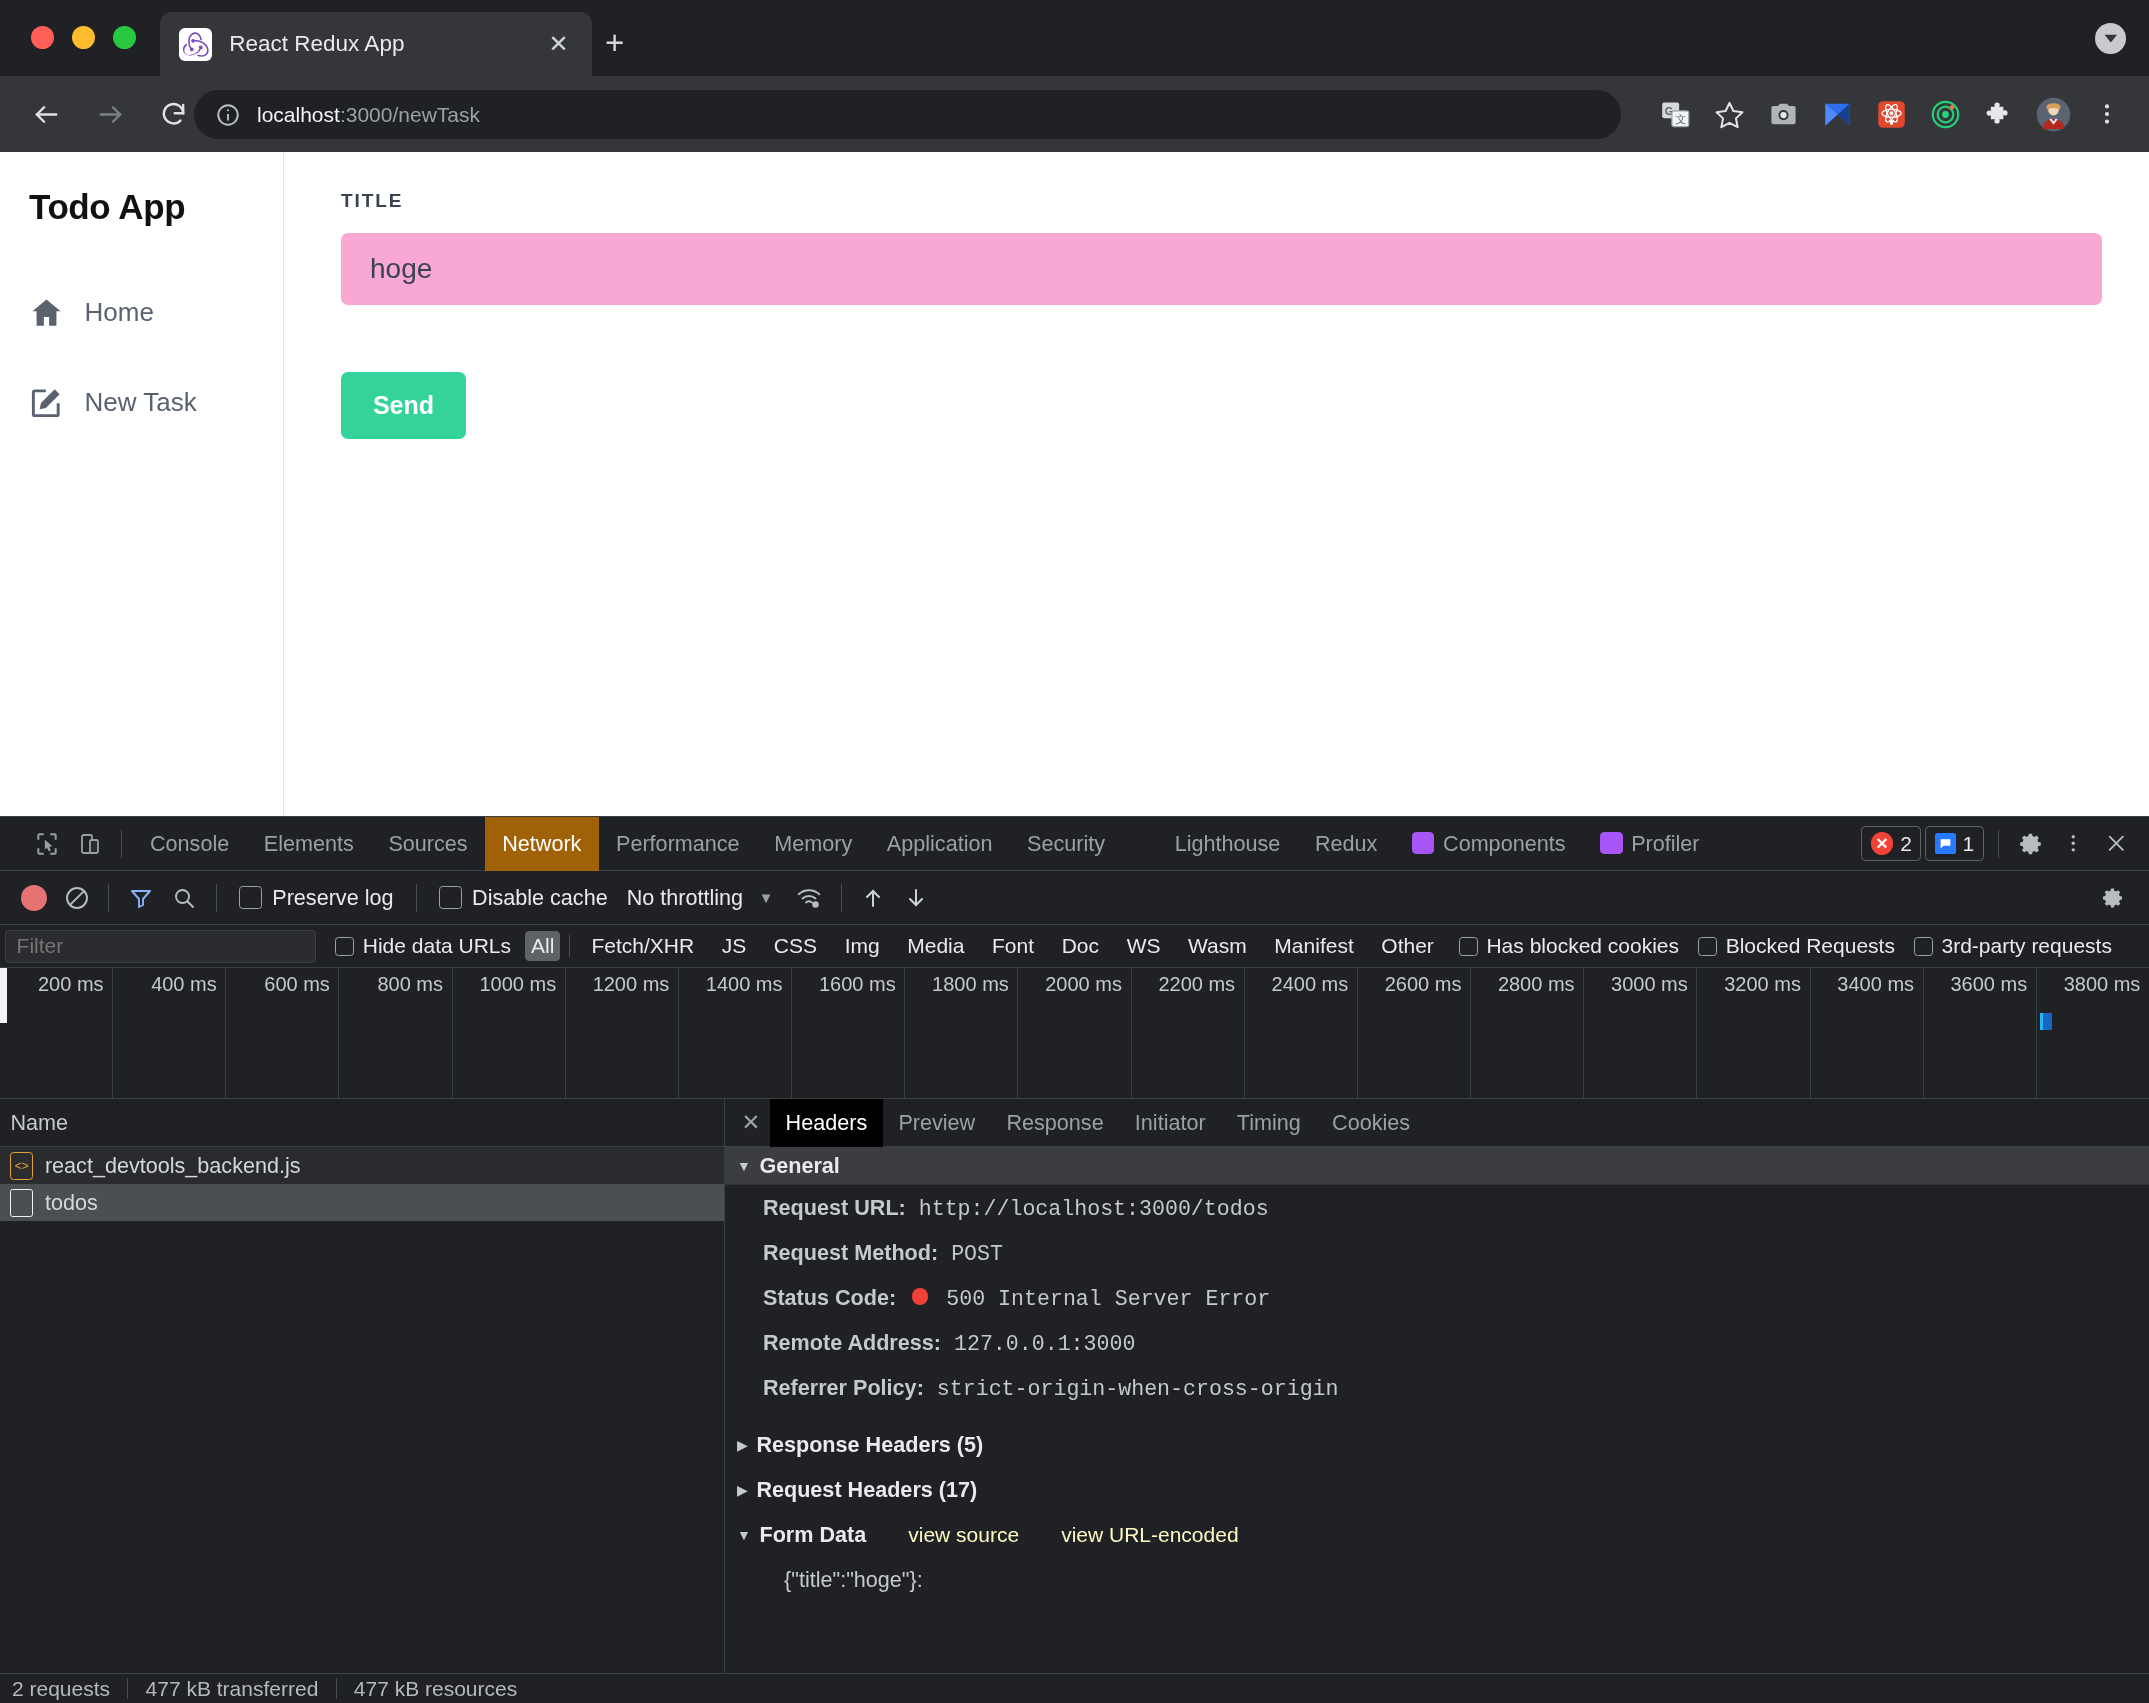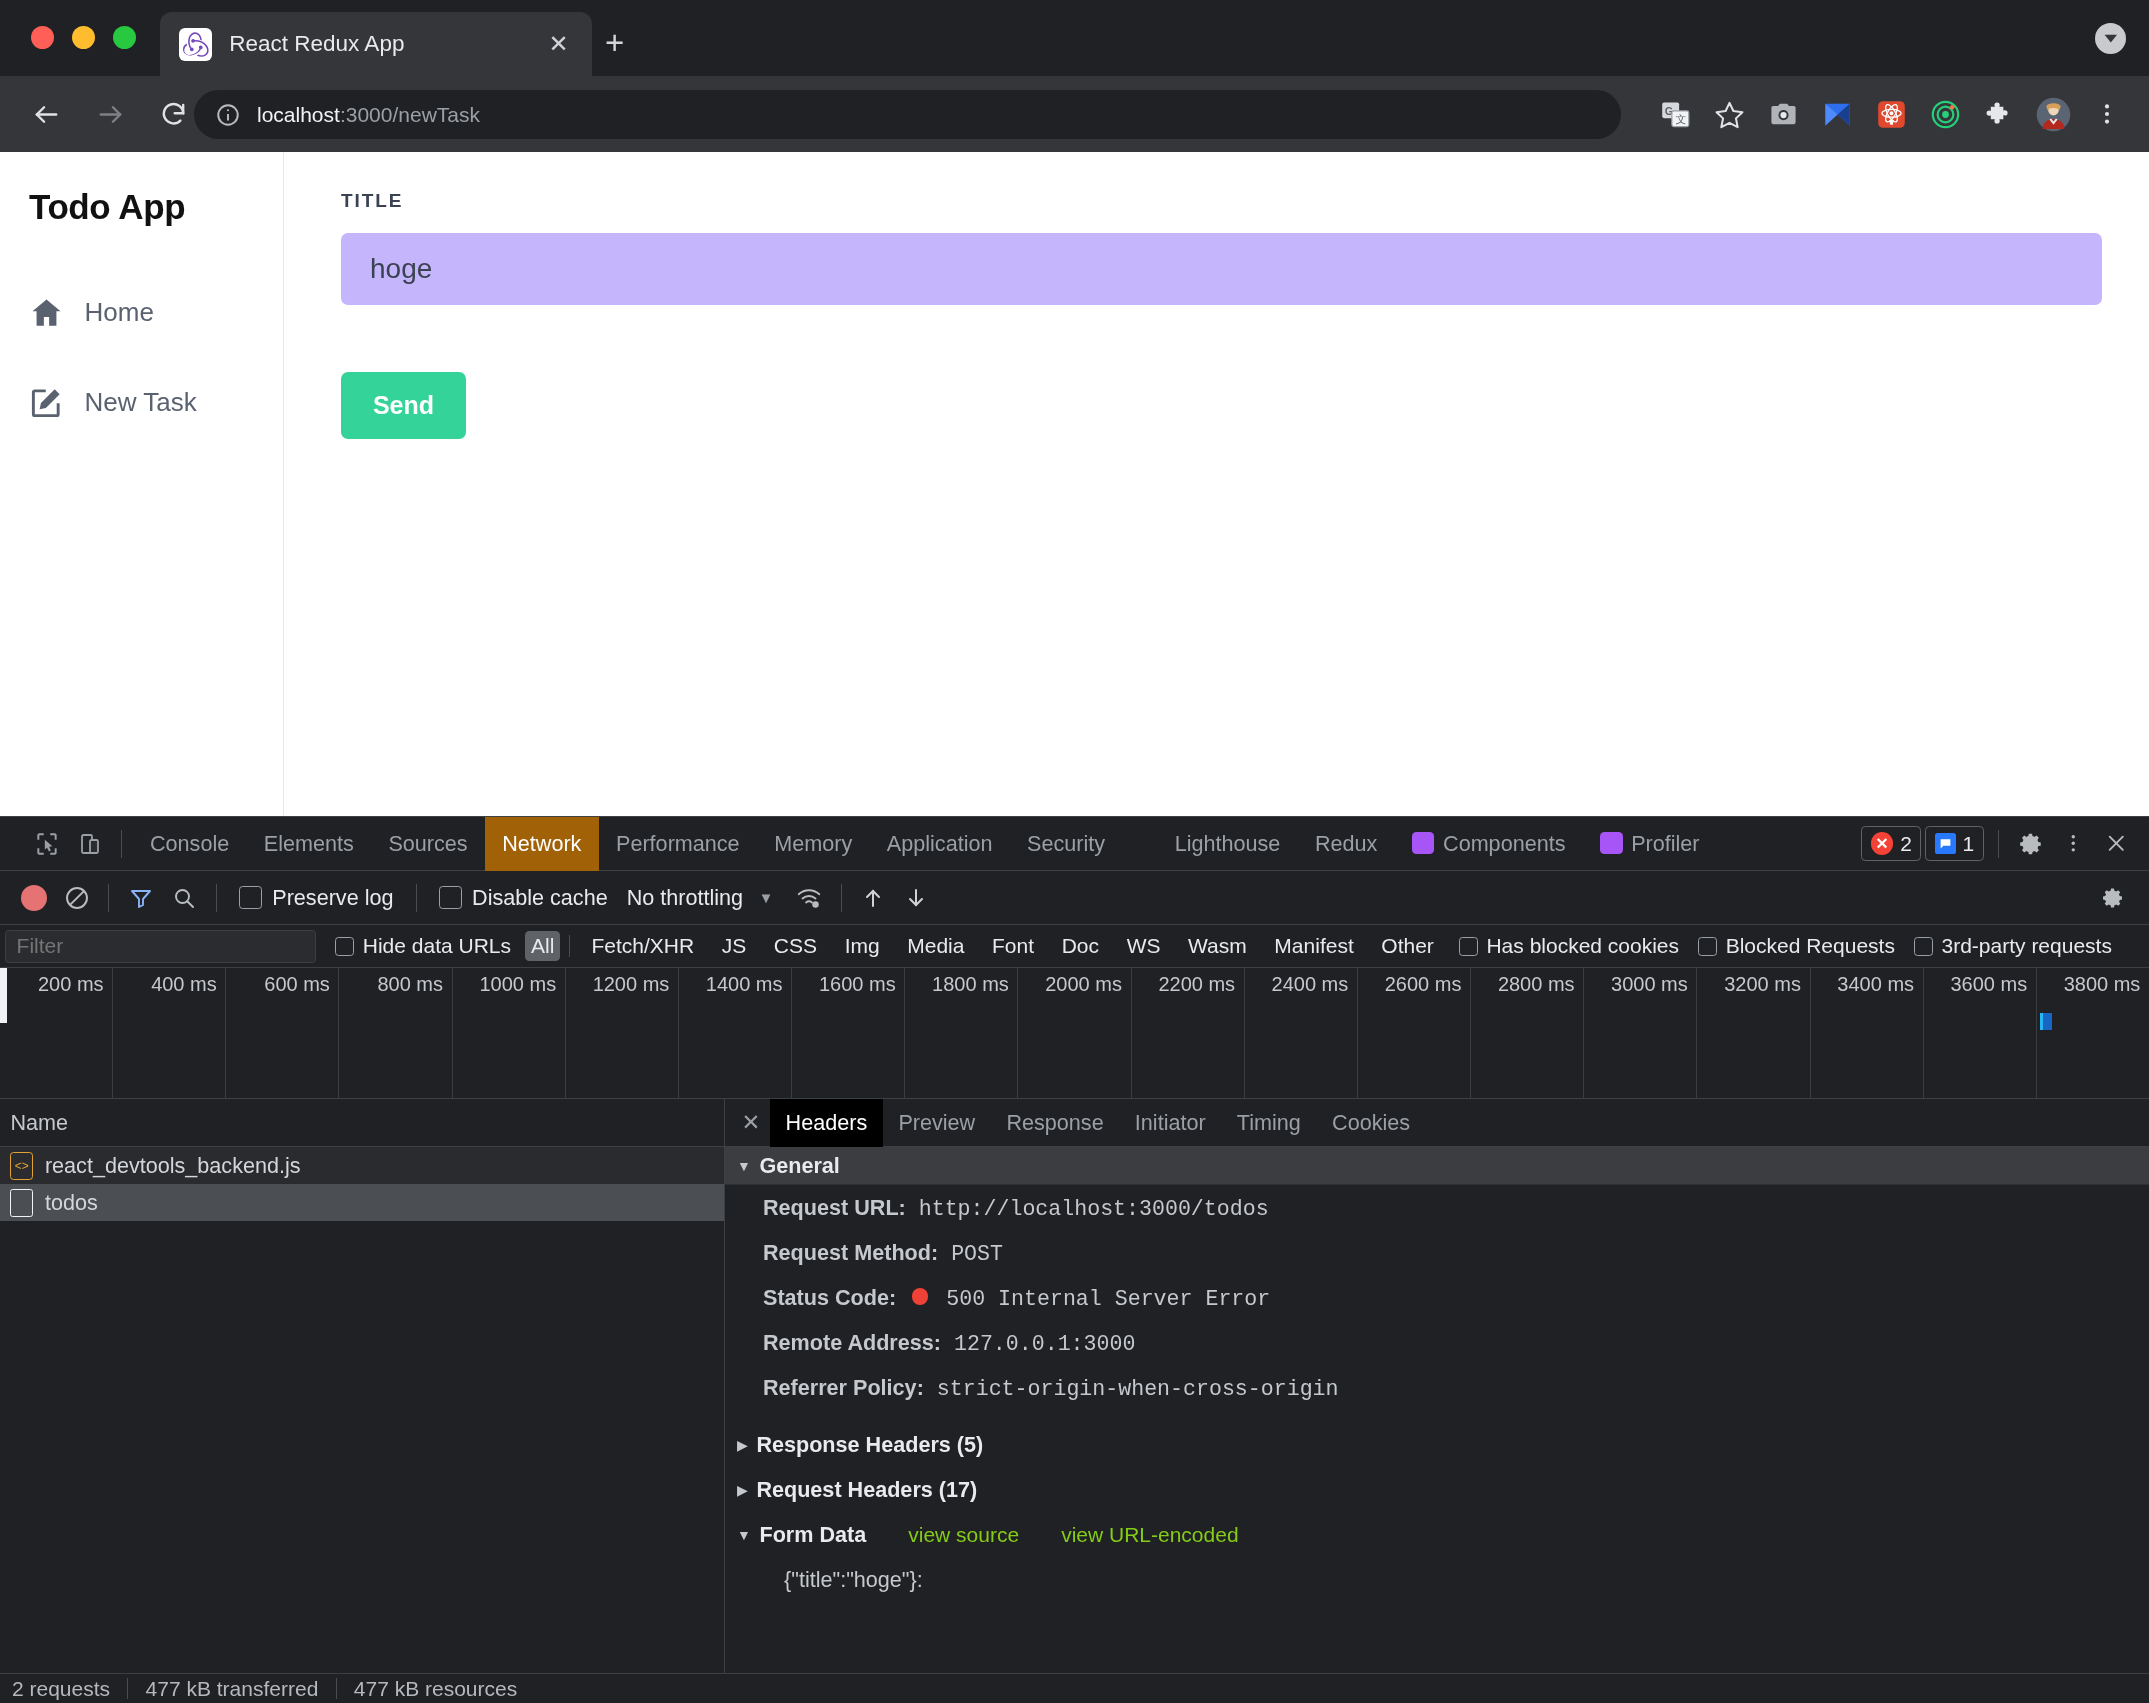--- a/index.html
+++ b/index.html
@@ -97,21 +97,21 @@
     color: #5a6270;
   }
   .nav-icon { width: 47px; flex: none; display: flex; align-items: center; color: #5a6270; }
   .nav-label { font-size: 26px; color: #5a6270; margin-left: 8.6px; }
 
   .content { flex: 1; padding: 38px 48px 0 57px; }
   .field-label {
     font-size: 19px; font-weight: 700; letter-spacing: 1.9px; color: #3b4252;
   }
   .field-input {
-    margin-top: 21px; width: 100%; height: 72px; background: #c4b5fd;
+    margin-top: 21px; width: 100%; height: 72px; background: #f9a8d4;
     border: none; border-radius: 7px; padding: 0 29px;
     font-size: 28px; color: #3b4252; font-family: "Liberation Sans", sans-serif;
   }
   .send-btn {
     margin-top: 67px; width: 125px; height: 67px; background: #34d399;
     border: none; border-radius: 7px; color: #fff;
     font-size: 25px; font-weight: 700; font-family: "Liberation Sans", sans-serif;
     cursor: pointer;
   }
 
@@ -256,21 +256,21 @@
   .det-tab.active { background: #000; color: #fff; }
   .det-scroll { flex: 1; overflow: hidden; }
   .sec-head {
     height: 38px; background: #3b3d41; display: flex; align-items: center;
     padding-left: 12px; border-bottom: 0.9px solid #2f3134;
   }
   .sec-head .tri { color: #c5c8cc; font-size: 14px; margin-right: 8.6px; }
   .sec-head .ttl { font-size: 21.6px; font-weight: 700; color: #e8eaed; }
   .sec-head.plain { background: transparent; border-bottom: none; height: 45px; }
   .sec-head .lnk {
-    font-size: 21px; color: #84cc16; margin-left: 42px; text-decoration: none;
+    font-size: 21px; color: #fef9c3; margin-left: 42px; text-decoration: none;
   }
   .kv {
     padding: 9.5px 0 9.5px 38px; font-size: 21.6px; color: #c5c8cc;
     font-family: "Liberation Mono", monospace;
   }
   .kv b {
     font-family: "Liberation Sans", sans-serif; font-weight: 700; color: #c5c8cc;
   }
   .status-dot {
     display: inline-block; width: 16.4px; height: 16.4px; border-radius: 50%;

